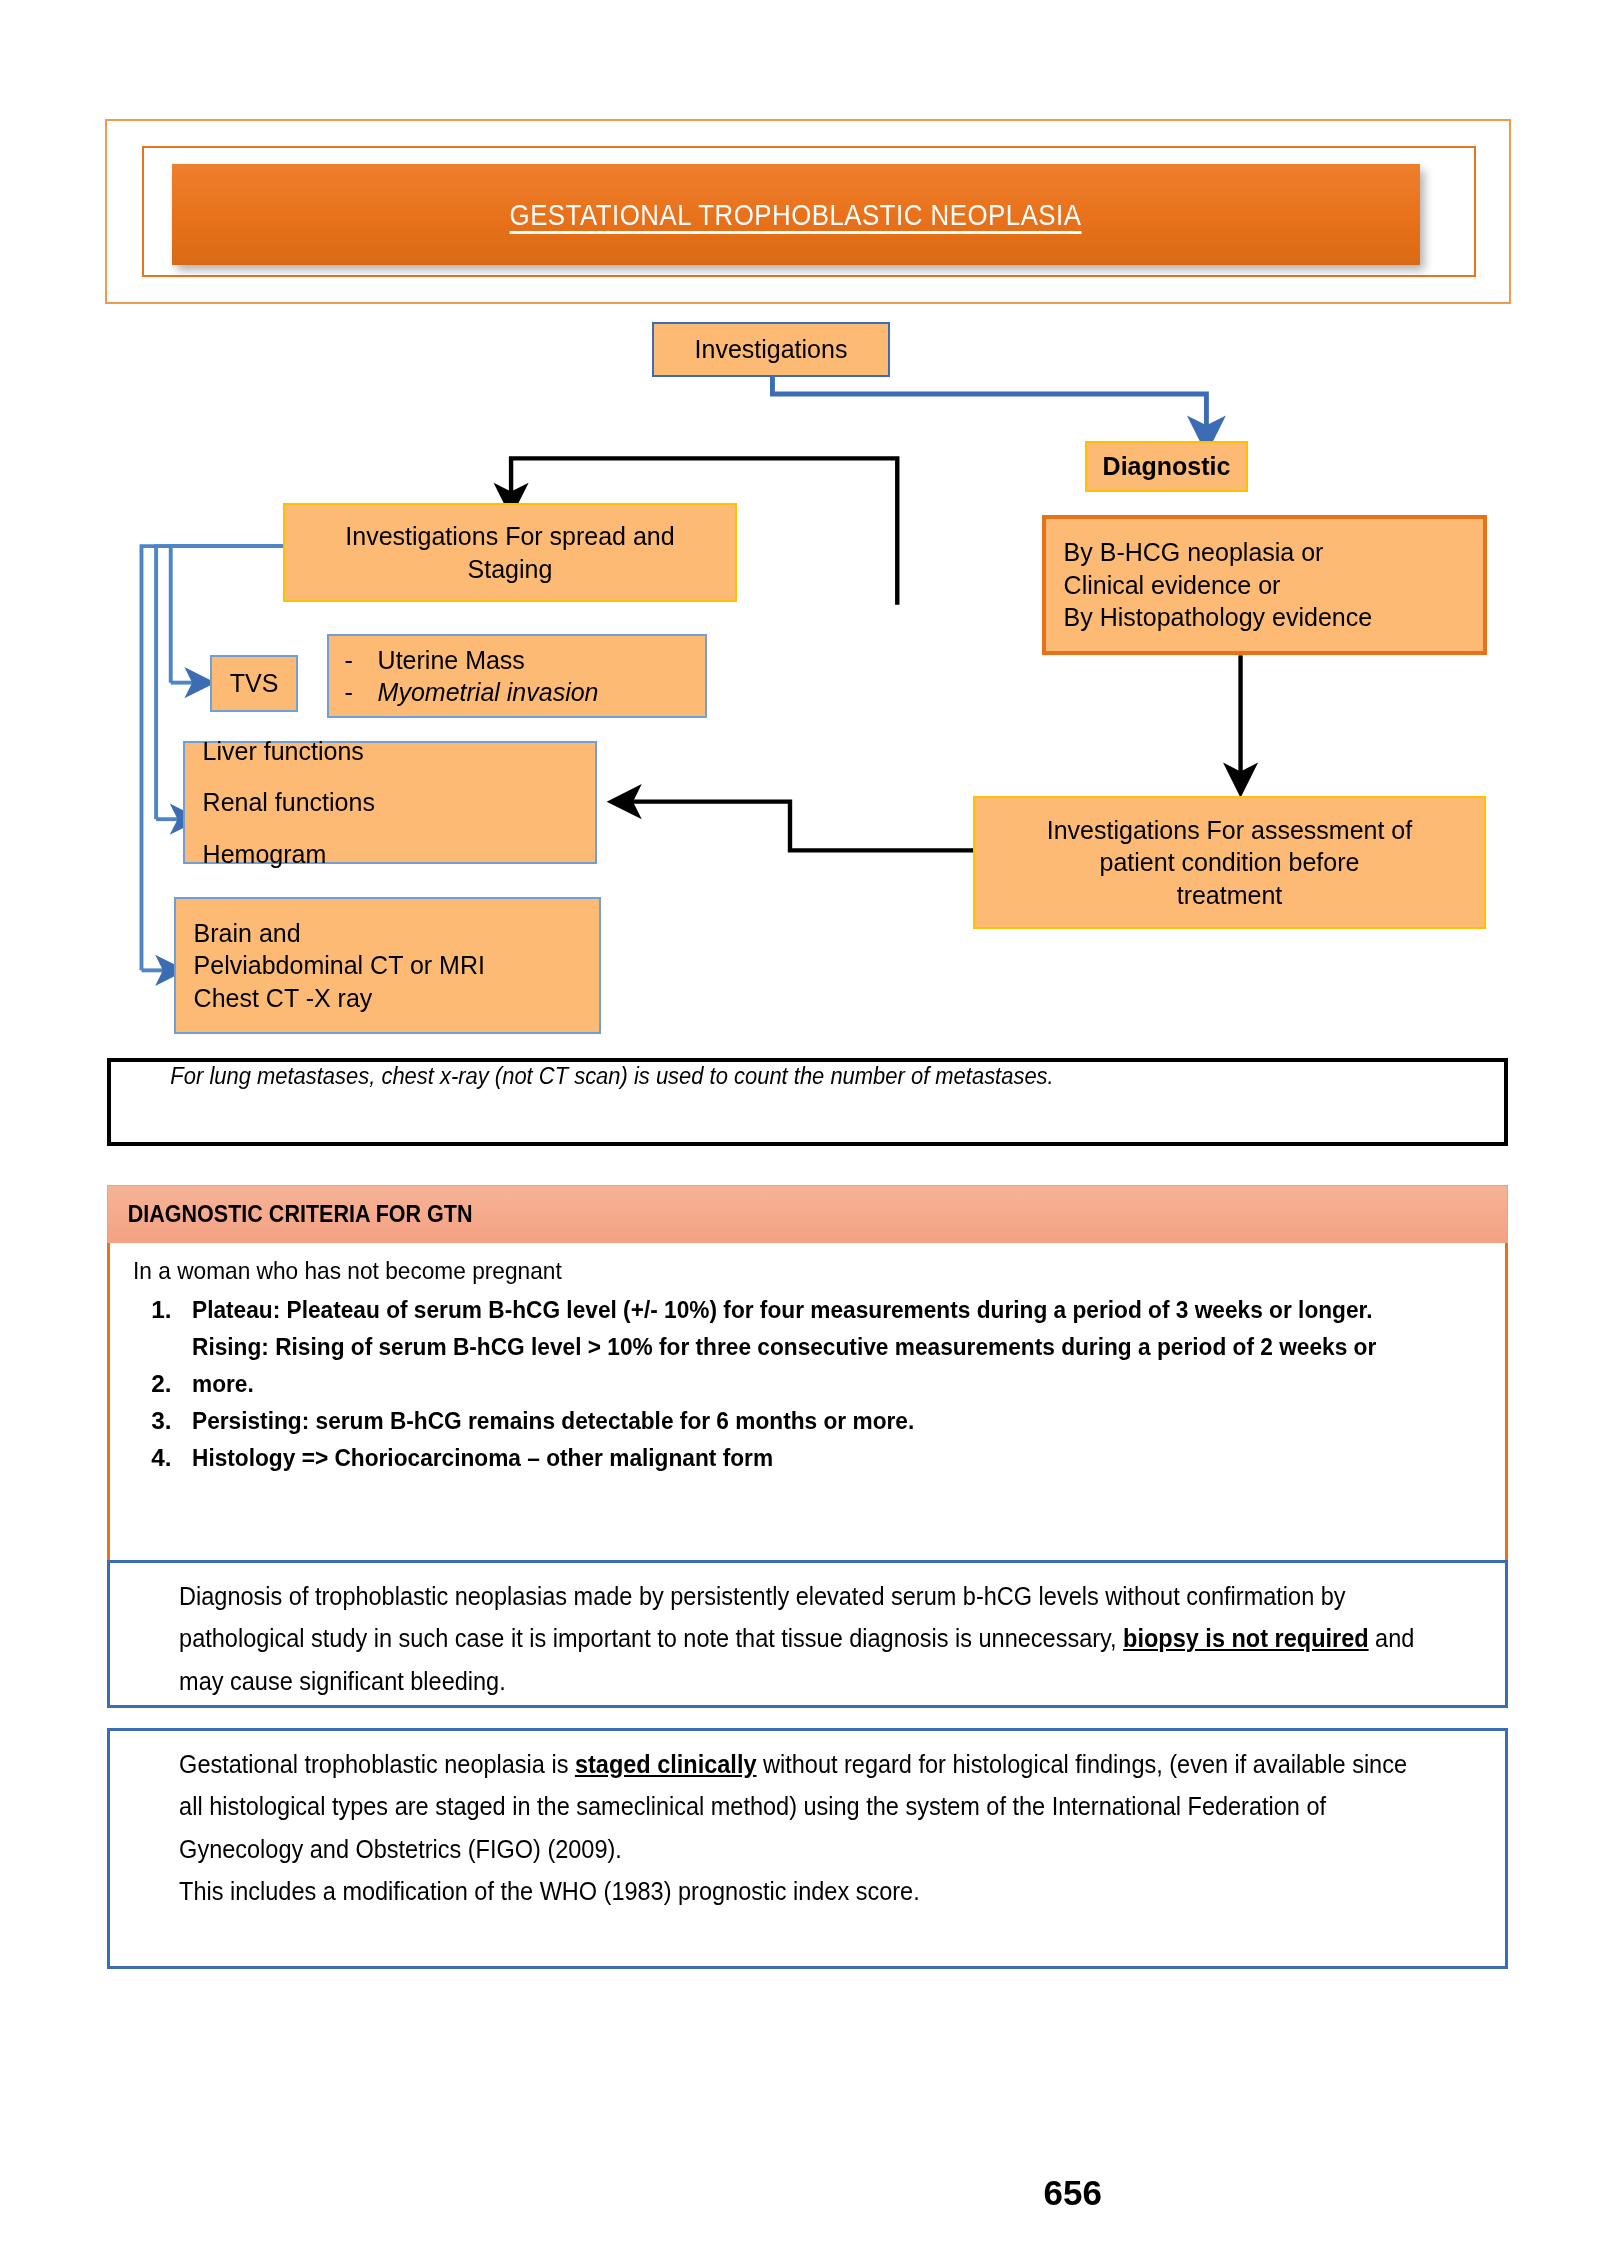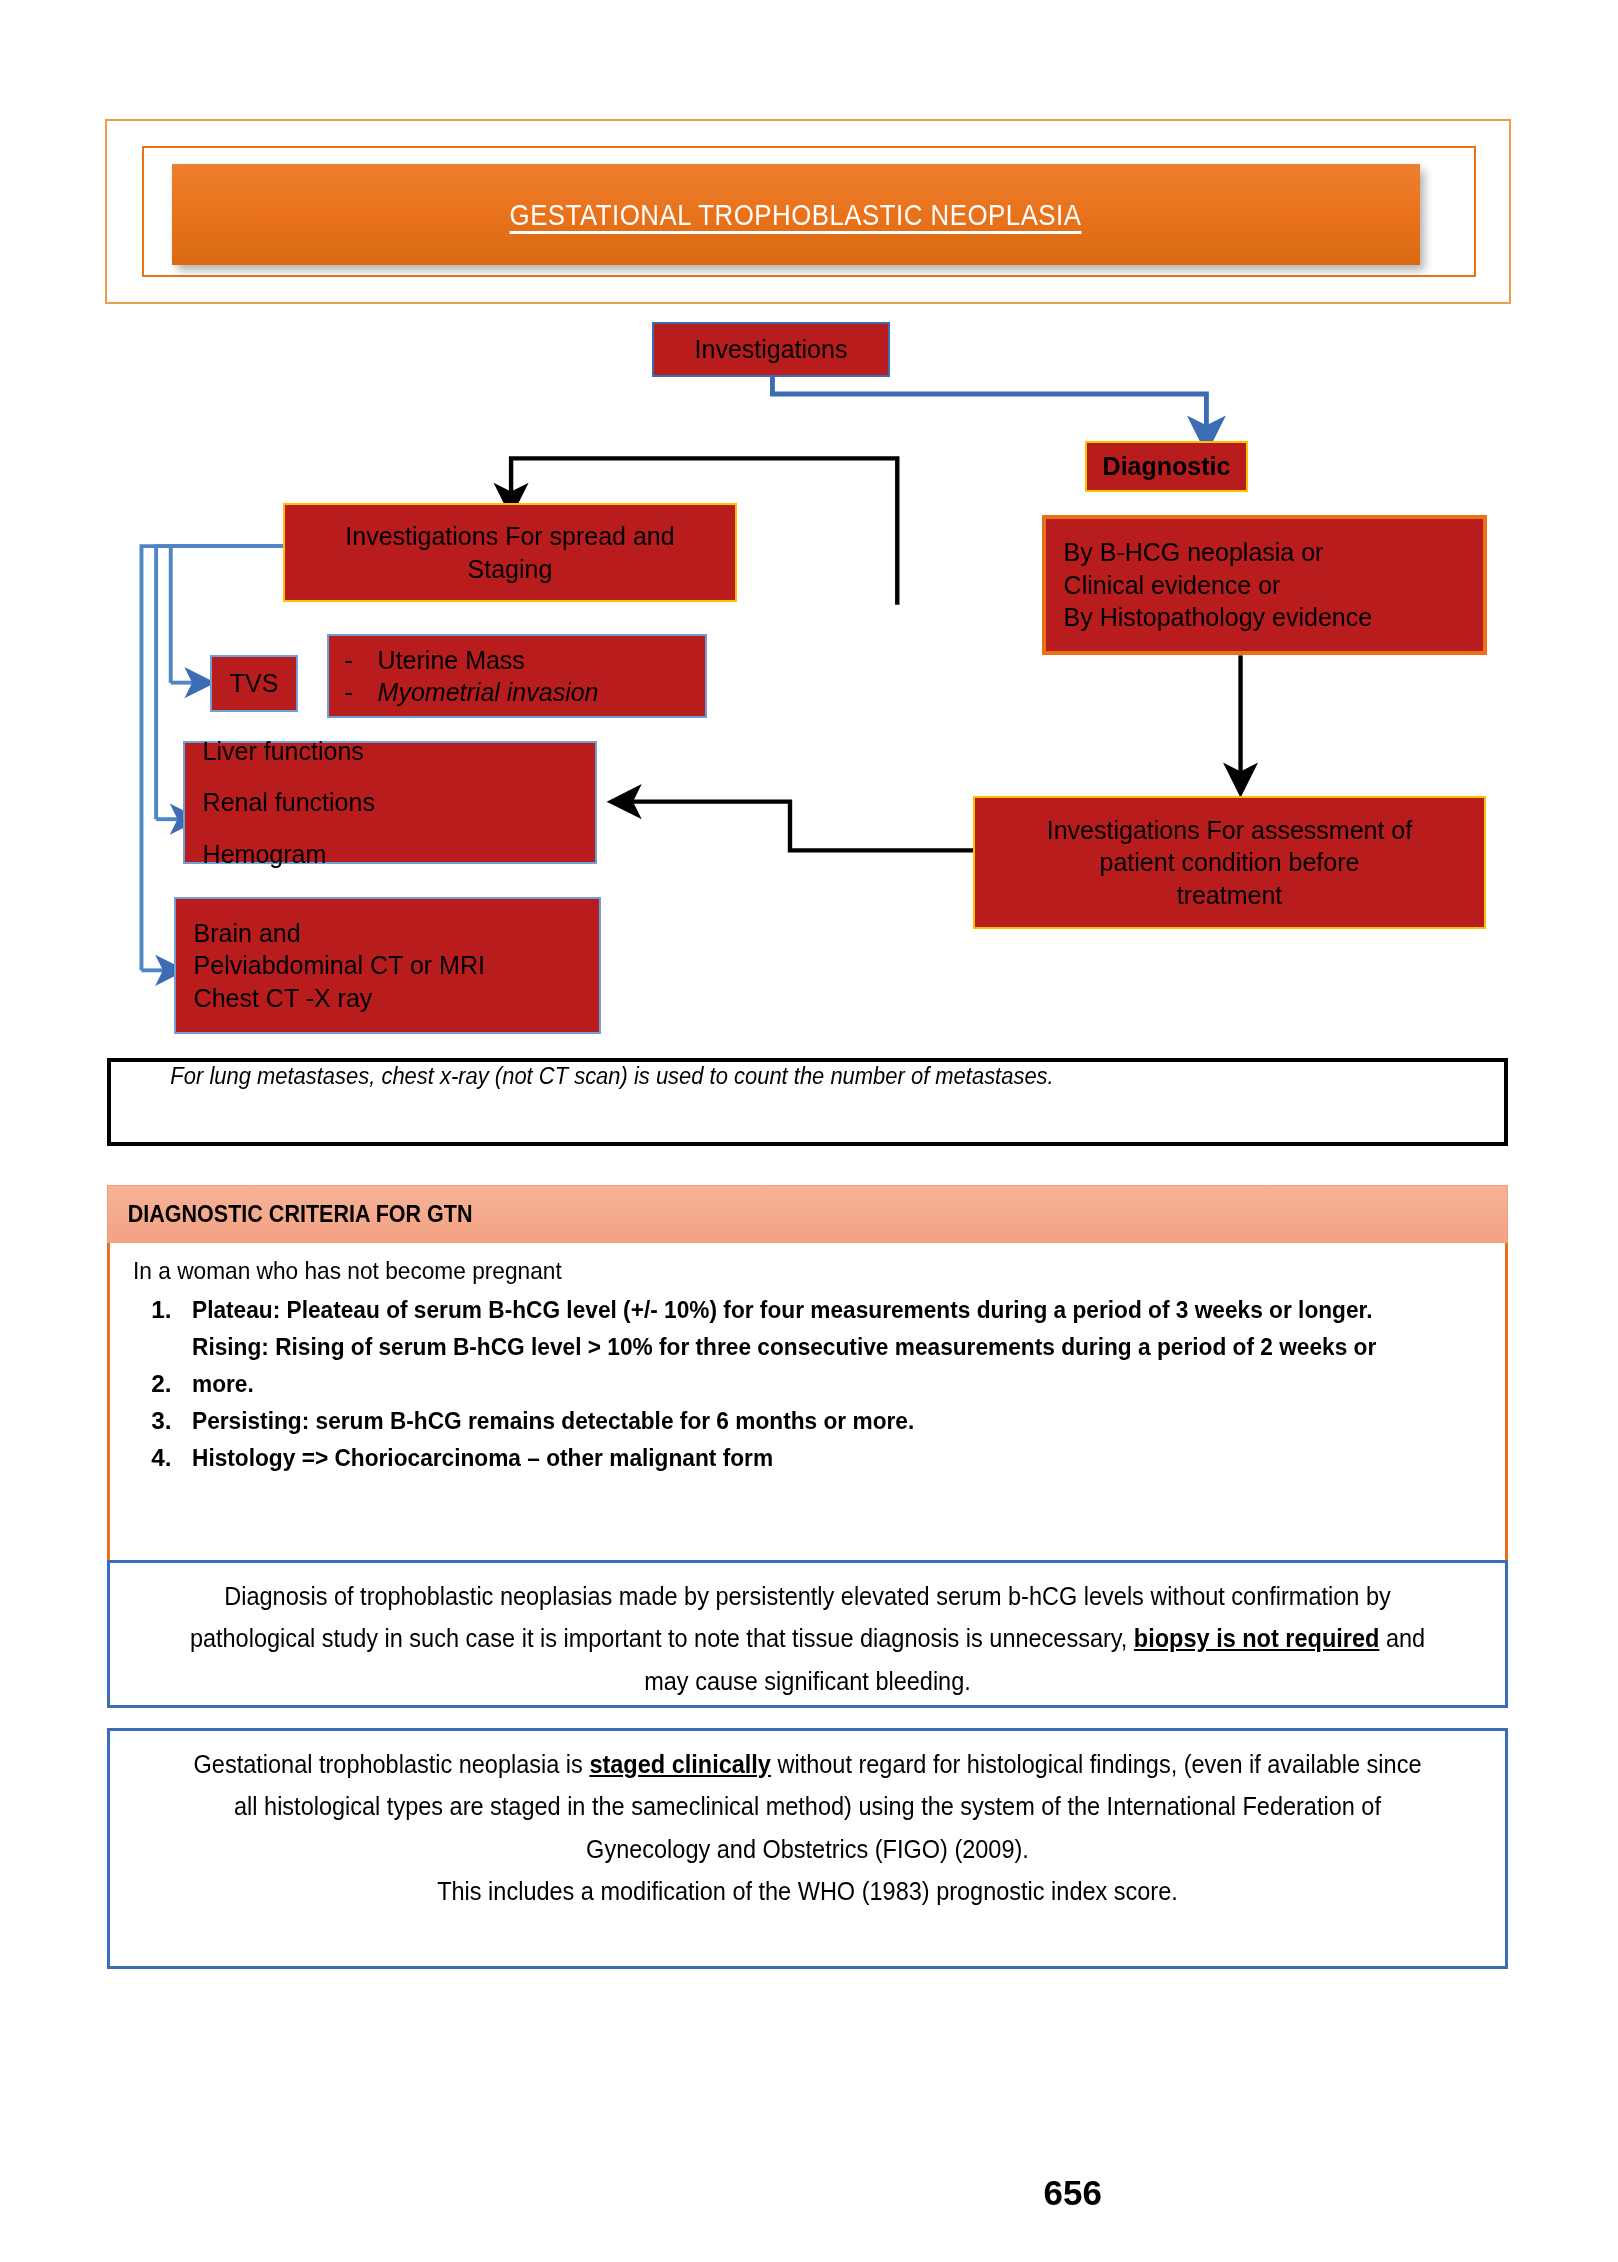--- a/index.html
+++ b/index.html
@@ -43,21 +43,21 @@
     letter-spacing: 0.6px;
     text-decoration: underline;
     text-underline-offset: 5.9px;
     white-space: nowrap;
     transform: scaleX(0.86);
   }
 
   
   .fbox {
     position: absolute;
-    background: #b91c1c;
+    background: #fdba74;
     display: flex;
     align-items: center;
     justify-content: center;
     text-align: center;
     font-size: 25px;
     color: #000;
     line-height: 1.30;
     padding: 3.9px 9.8px;
   }
   .fbox.left  { justify-content: flex-start; text-align: left; }
@@ -133,21 +133,20 @@
     display: inline-block;
     transform: scaleX(0.93);
     transform-origin: left center;
   }
 
   
   .pbox {
     position: absolute;
     border: 3.9px solid #3C6CB4;
     background: #fff;
-    text-align: center;
     font-family: "Liberation Sans Narrow","Liberation Sans", sans-serif;
     font-size: 25px;
     line-height: 1.70;
     padding: 11.7px 29px;
   }
   .pbox b { font-weight: bold; text-decoration: underline; }
   #pbox-1 { left: 107px; top: 1560px; width: 1401px; height: 148px; }
   #pbox-2 { left: 107px; top: 1728px; width: 1401px; height: 241px; }
   .pbox .inner { transform: scaleX(0.94); transform-origin: center top; }
 

